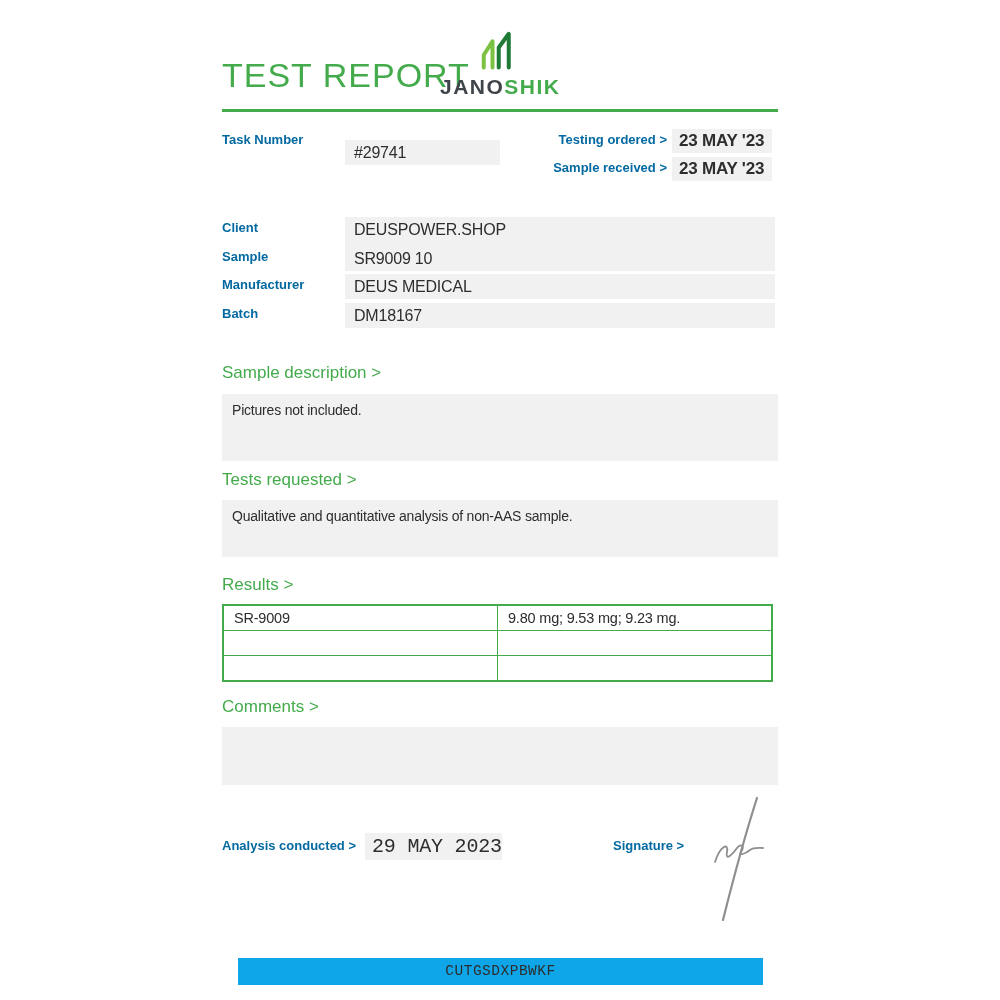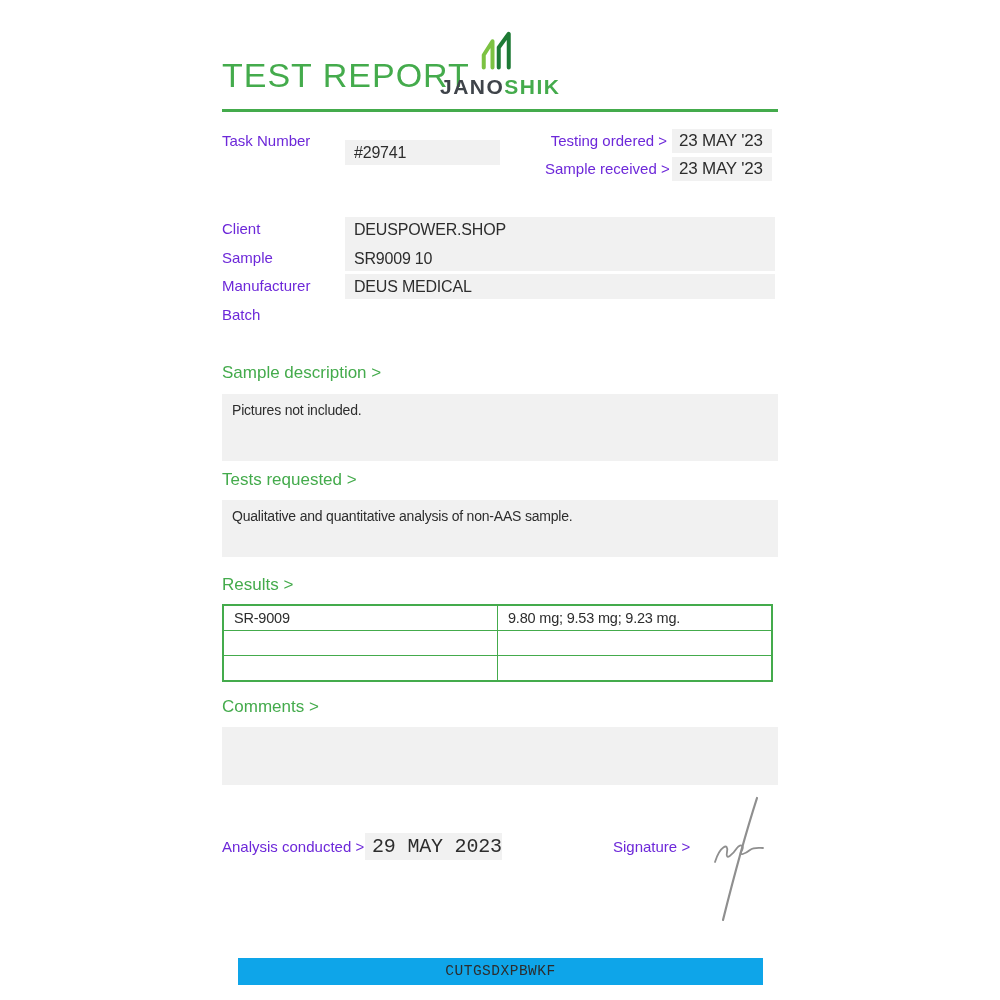--- a/index.html
+++ b/index.html
@@ -14,24 +14,24 @@
   }
   .logo{left:440px;top:30px;width:120px;text-align:center;}
   .logo-text{font-size:21px;font-weight:bold;letter-spacing:1.5px;margin-top:1px;white-space:nowrap;}
   .logo-jano{color:#3f444a;}
   .logo-shik{color:#44ab4c;}
   .contact{
     left:548px;top:59px;width:230px;text-align:right;font-size:13.5px;
     color:#4f4f4f;line-height:21.5px;white-space:nowrap;
   }
   .rule{left:222px;top:109px;width:556px;height:3px;background:#44ab4c;}
-  .glabel{color:#6d28d9;font-size:15px;white-space:nowrap;}
+  .glabel{color:#0369a1;font-size:13px;white-space:nowrap;font-weight:bold;}
   .gbox{background:#f1f1f1;}
   .val{font-size:16px;color:#2d2d2d;line-height:25px;padding-left:9px;white-space:nowrap;letter-spacing:-0.2px;}
-  .dateval{font-size:17px;font-weight:400;line-height:24px;padding-left:7px;letter-spacing:-0.2px;white-space:nowrap;}
+  .dateval{font-size:17px;font-weight:700;line-height:24px;padding-left:7px;letter-spacing:-0.2px;white-space:nowrap;}
   .dlabel{text-align:right;width:122px;}
   .section-head{color:#44ab4c;font-size:17px;white-space:nowrap;}
   .bodybox{left:222px;width:556px;background:#f1f1f1;}
   .bodytext{font-size:14px;color:#2d2d2d;padding:8px 10px;letter-spacing:-0.2px;}
   .rtable{left:222px;top:604px;width:551px;border-collapse:collapse;table-layout:fixed;}
   .rtable td{
     border:1.5px solid #44ab4c;height:24px;font-size:14.5px;color:#2d2d2d;
     padding:0 0 0 10px;letter-spacing:-0.2px;white-space:nowrap;overflow:hidden;
   }
   .rtable{border:2px solid #44ab4c;}
@@ -89,20 +89,23 @@
   <div class="abs gbox" style="left:345px;top:246px;width:430px;height:25px;">
     <div class="val">SR9009 10</div>
   </div>
 
   <div class="abs glabel" style="left:222px;top:277px;">Manufacturer</div>
   <div class="abs gbox" style="left:345px;top:274px;width:430px;height:25px;">
     <div class="val">DEUS MEDICAL</div>
   </div>
 
   <div class="abs glabel" style="left:222px;top:306px;">Batch</div>
+  <div class="abs gbox" style="left:345px;top:303px;width:430px;height:25px;">
+    <div class="val">DM18167</div>
+  </div>
 
   <div class="abs section-head" style="left:222px;top:363px;">Sample description &gt;</div>
   <div class="abs bodybox" style="top:394px;height:67px;">
     <div class="bodytext">Pictures not included.</div>
   </div>
 
   <div class="abs section-head" style="left:222px;top:470px;">Tests requested &gt;</div>
   <div class="abs bodybox" style="top:500px;height:57px;">
     <div class="bodytext">Qualitative and quantitative analysis of non-AAS sample.</div>
   </div>

